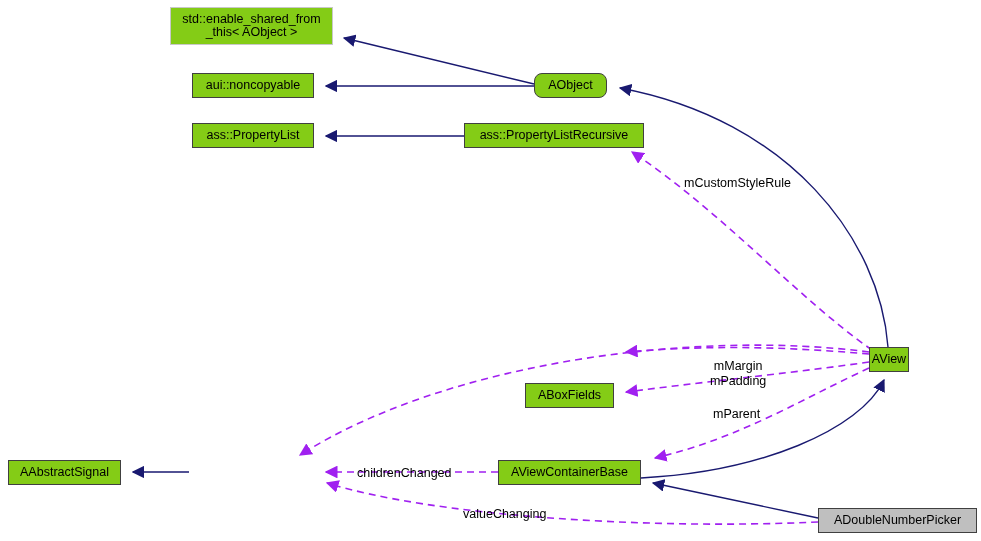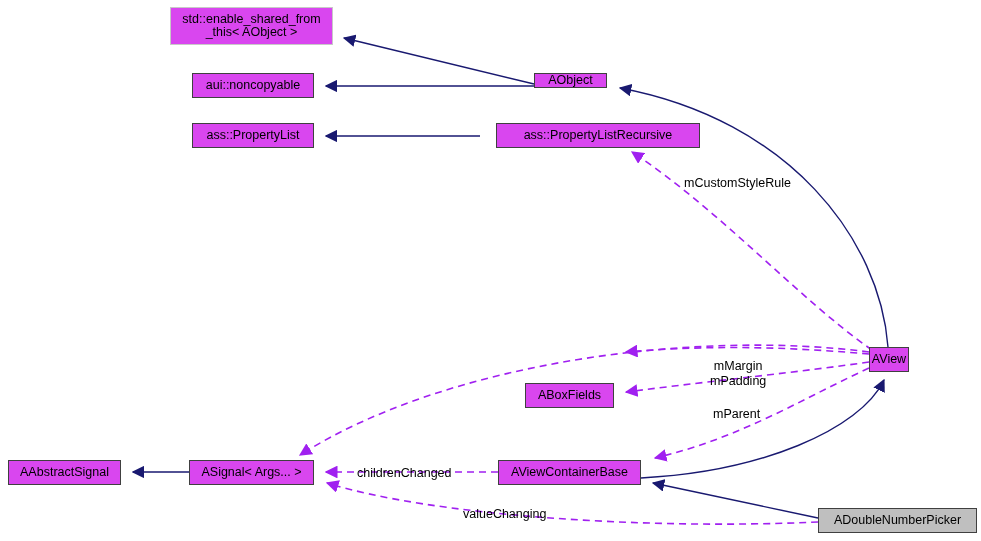--- a/index.html
+++ b/index.html
@@ -21,21 +21,21 @@
     position: absolute;
     left: 0;
     top: 0;
     width: 981px;
     height: 541px;
   }
   .node {
     position: absolute;
     box-sizing: border-box;
     border: 1px solid #404040;
-    background: #d946ef;
+    background: #84cc16;
     color: #000000;
     font-size: 12.5px;
     line-height: 13px;
     text-align: center;
     display: flex;
     align-items: center;
     justify-content: center;
     white-space: pre;
     z-index: 5;
   }
@@ -147,31 +147,30 @@
     </g>
   </svg>
 
   <div class="node faded" style="left:170px; top:7px; width:163px; height:38px;">std::enable_shared_from
 _this&lt; AObject &gt;</div>
 
   <div class="node" style="left:192px; top:73px; width:122px; height:25px;">aui::noncopyable</div>
 
   <div class="node" style="left:192px; top:123px; width:122px; height:25px;">ass::PropertyList</div>
 
-  <div class="node" style="left:534px; top:73px; width:73px; height:15px;">AObject</div>
+  <div class="node" style="left:534px; top:73px; width:73px; height:25px;border-radius:8px;">AObject</div>
 
-  <div class="node" style="left:496px; top:123px; width:204px; height:25px;">ass::PropertyListRecursive</div>
+  <div class="node" style="left:464px; top:123px; width:180px; height:25px;">ass::PropertyListRecursive</div>
 
   <div class="node" style="left:869px; top:347px; width:40px; height:25px;">AView</div>
 
   <div class="node" style="left:525px; top:383px; width:89px; height:25px;">ABoxFields</div>
 
   <div class="node" style="left:8px; top:460px; width:113px; height:25px;">AAbstractSignal</div>
 
-  <div class="node" style="left:189px; top:460px; width:125px; height:25px;">ASignal&lt; Args... &gt;</div>
 
   <div class="node" style="left:498px; top:460px; width:143px; height:25px;">AViewContainerBase</div>
 
   <div class="node current" style="left:818px; top:508px; width:159px; height:25px;">ADoubleNumberPicker</div>
 
   <div class="edge-label" style="left:684px; top:166px;">mCustomStyleRule</div>
 
   <div class="edge-label" style="left:710px; top:349px;">mMargin
 mPadding</div>
 

